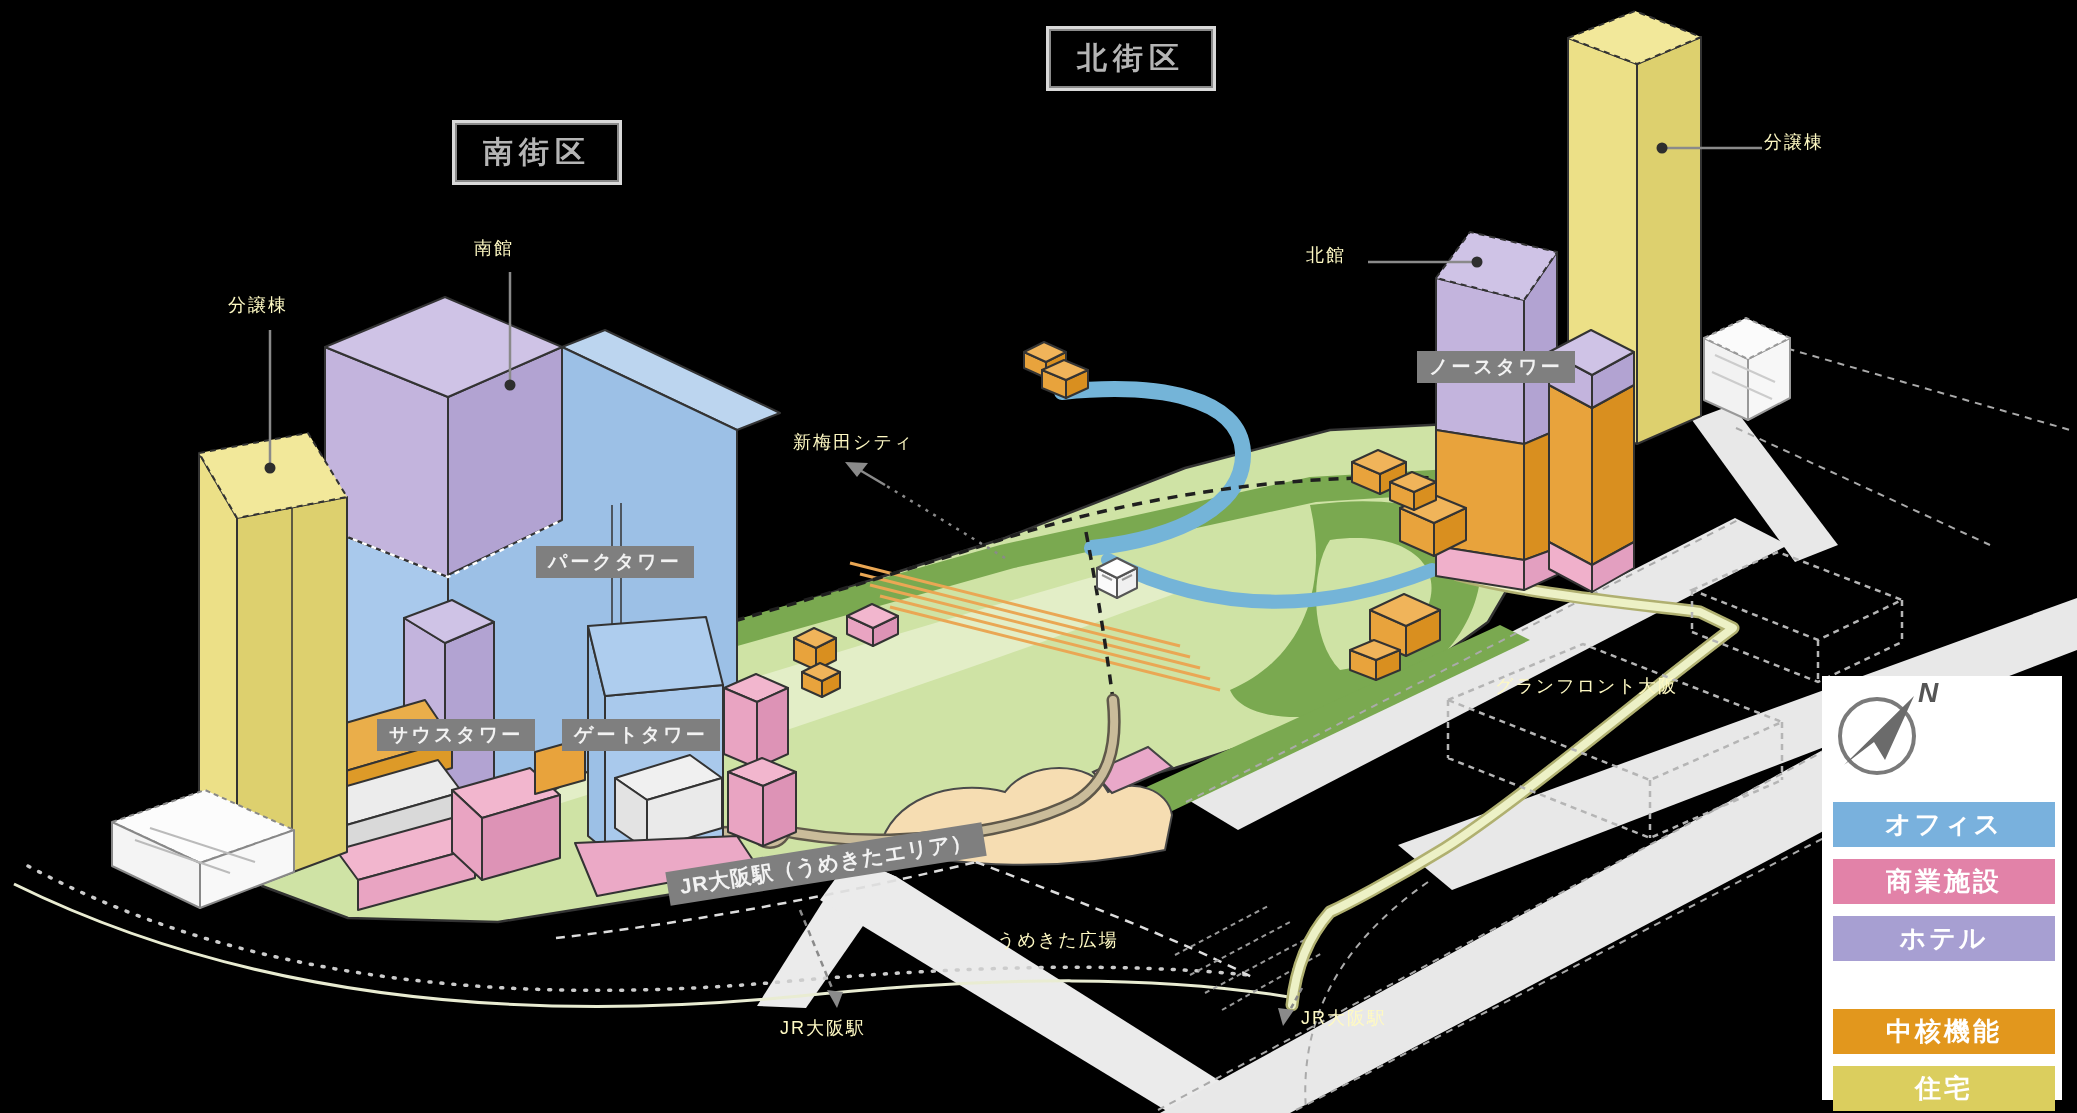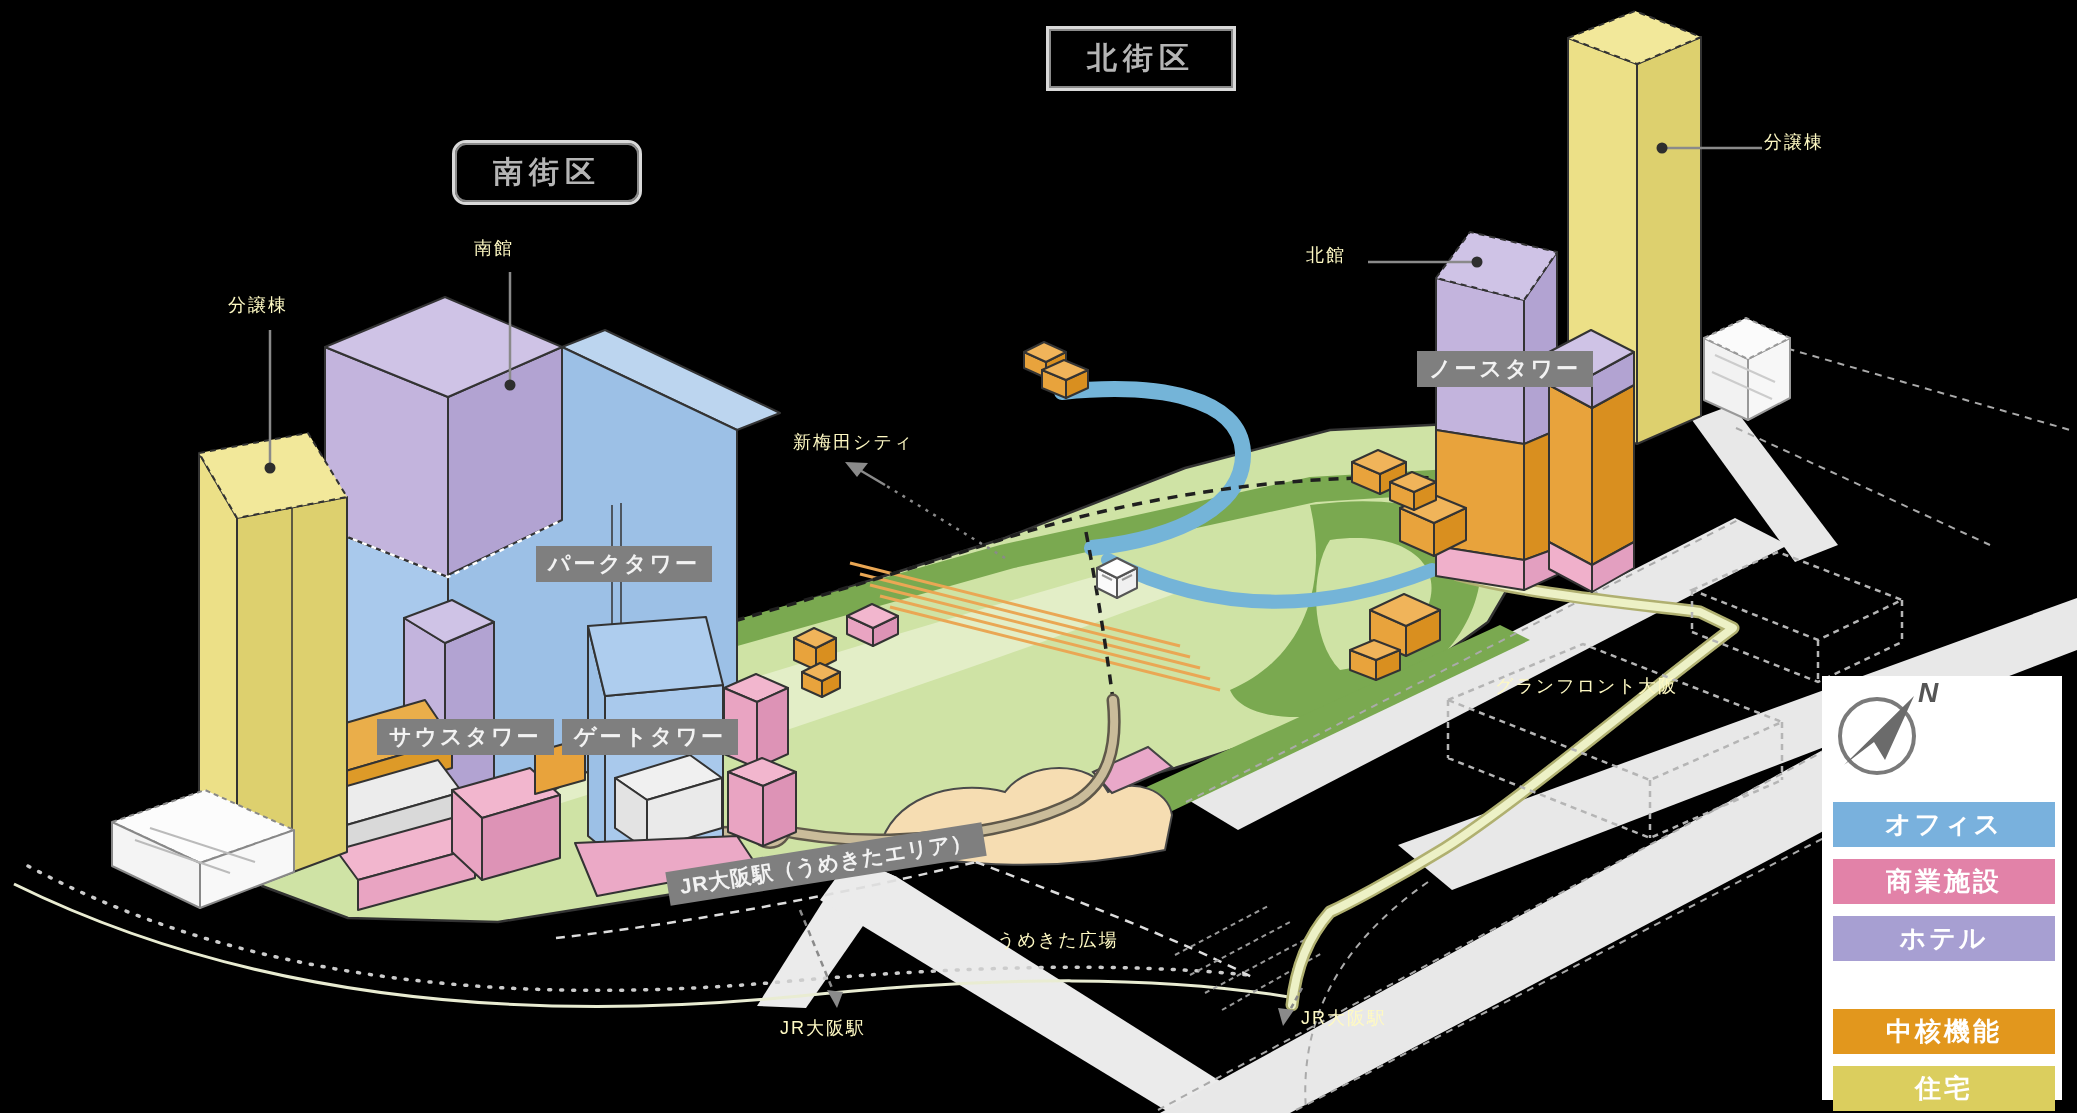--- a/index.html
+++ b/index.html
@@ -1,23 +1,23 @@
 <!DOCTYPE html>
 <html><head>
 <meta charset="utf-8">
 <style>
   html,body{margin:0;padding:0;background:#000;}
   body{font-family:"Liberation Sans","DejaVu Sans",sans-serif;}
   .stage{position:relative;width:2077px;height:1113px;background:#000;overflow:hidden;}
   .stage svg{position:absolute;left:0;top:0;}
   .map-label{position:absolute;color:#fef9c3;font-size:18px;letter-spacing:2px;white-space:nowrap;font-weight:normal;}
   .district-box{position:absolute;border:3px solid #d9d9d9;box-shadow:inset 0 0 0 2px #8a8a8a;color:#b5b5b5;
-    font-size:30px;font-weight:bold;letter-spacing:6px;padding:9px 38px;white-space:nowrap;background:transparent;}
+    font-size:30px;font-weight:bold;letter-spacing:6px;padding:9px 28px;white-space:nowrap;background:transparent;}
   .park-box{font-size:28px;letter-spacing:4px;padding:8px 18px;}
-  .banner{position:absolute;background:#7f7f7f;color:#f2f2f2;font-size:22px;font-weight:bold;
+  .banner{position:absolute;background:#7f7f7f;color:#f2f2f2;font-size:19px;font-weight:bold;
     letter-spacing:3px;padding:3px 12px;white-space:nowrap;}
   .banner-rot{transform:rotate(-9deg);transform-origin:left center;font-size:21px;letter-spacing:1px;}
   .legend-panel{position:absolute;left:1822px;top:676px;width:240px;height:424px;background:#ffffff;}
   .legend-rows{position:absolute;left:11px;top:126px;width:222px;}
   .legend-row{height:45px;margin-bottom:12px;display:flex;align-items:center;justify-content:center;
     color:#ffffff;font-size:26px;font-weight:bold;letter-spacing:3px;}
   .compass{position:absolute;top:8px;right:10px;}
 </style>
 </head>
 <body>
@@ -256,21 +256,21 @@
     <path d="M1005,558 L885,485" stroke-dasharray="3,6"></path>
     <path d="M885,485 L858,469"></path>
     <polygon points="845,462 868,463 857,477" fill="#8a8a8a" stroke="none"></polygon>
     <path d="M800,910 L834,993" stroke-dasharray="6,5"></path>
     <polygon points="827,990 843,992 837,1008" fill="#8a8a8a" stroke="none"></polygon>
     <path d="M1302,988 L1290,1010" stroke-dasharray="5,4"></path>
     <polygon points="1278,1008 1294,1010 1283,1026" fill="#8a8a8a" stroke="none"></polygon>
   </g>
 </svg>
 
-  <div class="district-box" style="left:452px;top:140px;border-radius:14px;">南街区</div>
+  <div class="district-box" style="left:452px;top:120px;">南街区</div>
   <div class="district-box" style="left:1046px;top:26px;">北街区</div>
 
   <div class="map-label" style="left:228px;top:293px;">分譲棟</div>
   <div class="map-label" style="left:474px;top:236px;">南館</div>
   <div class="map-label" style="left:1306px;top:243px;">北館</div>
   <div class="map-label" style="left:1764px;top:130px;">分譲棟</div>
   <div class="map-label" style="left:793px;top:430px;">新梅田シティ</div>
   <div class="map-label" style="left:1495px;top:674px;">グランフロント大阪</div>
   <div class="map-label" style="left:997px;top:928px;">うめきた広場</div>
   <div class="map-label" style="left:780px;top:1016px;">JR大阪駅</div>

